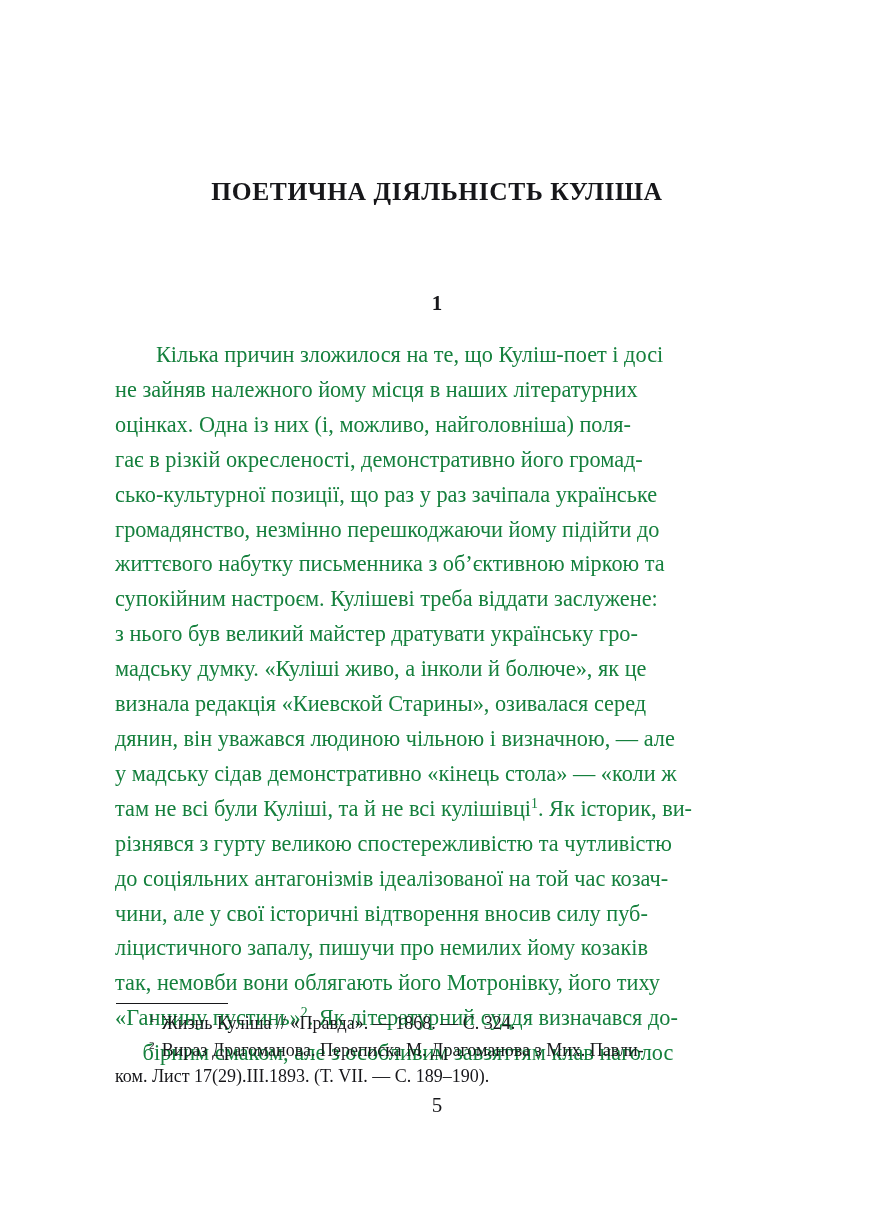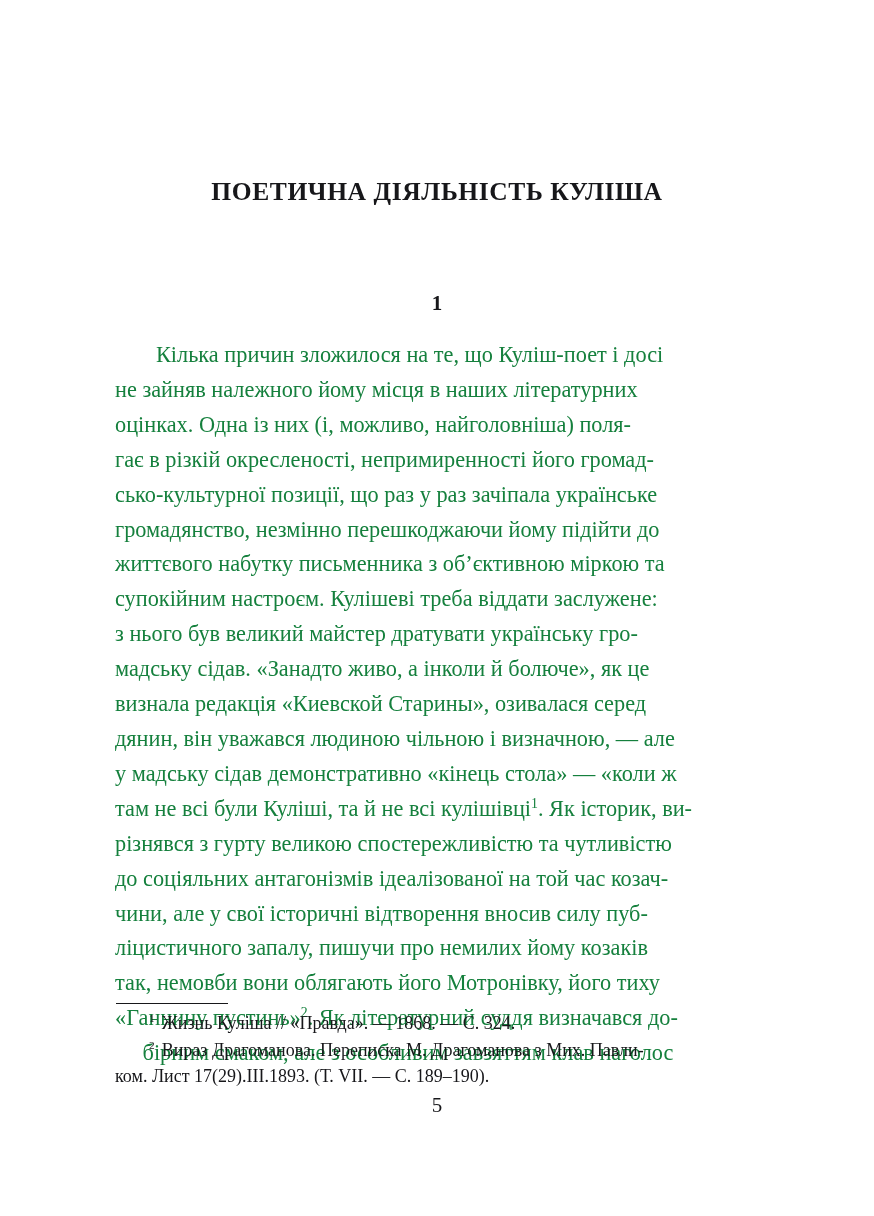--- a/index.html
+++ b/index.html
@@ -161,27 +161,27 @@
 
   <h1 class="chapter-title">ПОЕТИЧНА ДІЯЛЬНІСТЬ КУЛІША</h1>
 
   <div class="section-number">1</div>
 
   <div class="body-block">
     <p>
       <span class="tline indent">Кілька причин зложилося на те, що Куліш-поет і досі</span>
       <span class="tline">не зайняв належного йому місця в наших літературних</span>
       <span class="tline">оцінках. Одна із них (і, можливо, найголовніша) поля-</span>
-      <span class="tline">гає в різкій окресленості, непримиренності його громад-</span>
+      <span class="tline">гає в різкій окресленості, демонстративно його громад-</span>
       <span class="tline">сько-культурної позиції, що раз у раз зачіпала українське</span>
       <span class="tline">громадянство, незмінно перешкоджаючи йому підійти до</span>
       <span class="tline">життєвого набутку письменника з об’єктивною міркою та</span>
       <span class="tline">супокійним настроєм. Кулішеві треба віддати заслужене:</span>
       <span class="tline">з нього був великий майстер дратувати українську гро-</span>
-      <span class="tline">мадську сідав. «Занадто живо, а інколи й болюче», як це</span>
+      <span class="tline">мадську думку. «Куліші живо, а інколи й болюче», як це</span>
       <span class="tline">визнала редакція «Киевской Старины», озивалася серед</span>
       <span class="tline">дянин, він уважався людиною чільною і визначною, — але</span>
       <span class="tline">у мадську сідав демонстративно «кінець стола» — «коли ж</span>
       <span class="tline"><span>там не всі були Куліші, та й не всі кулішівці</span><sup class="fnref">1</sup><span>. Як історик, ви-</span></span>
       <span class="tline">різнявся з гурту великою спостережливістю та чутливістю</span>
       <span class="tline">до соціяльних антагонізмів ідеалізованої на той час козач-</span>
       <span class="tline">чини, але у свої історичні відтворення вносив силу пуб-</span>
       <span class="tline">ліцистичного запалу, пишучи про немилих йому козаків</span>
       <span class="tline">так, немовби вони облягають його Мотронівку, його тиху</span>
       <span class="tline"><span>«Ганнину пустинь»</span><sup class="fnref">2</sup><span>. Як літературний суддя визначався до-</span></span>

